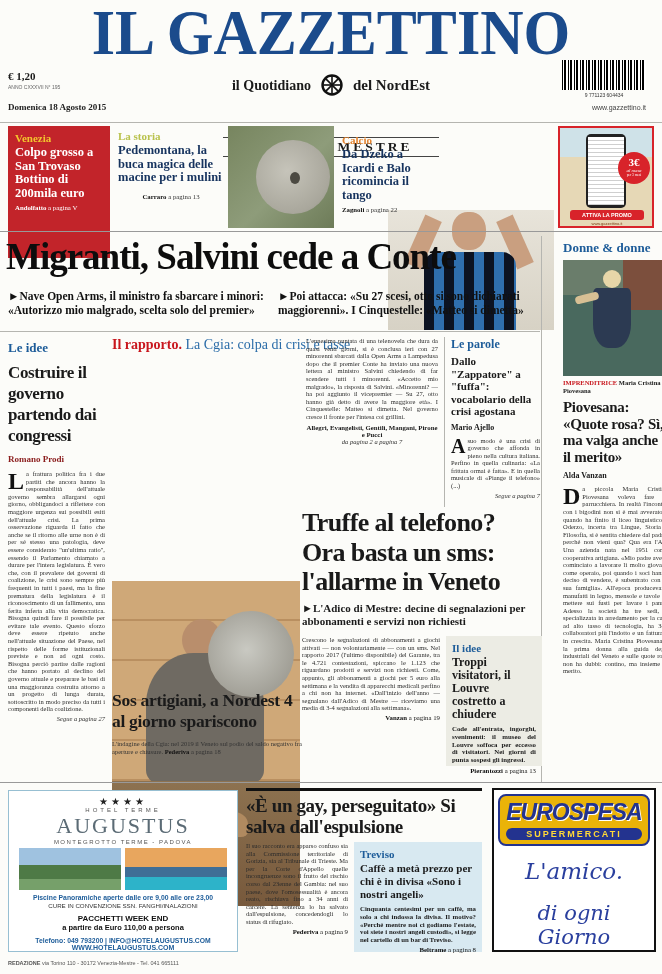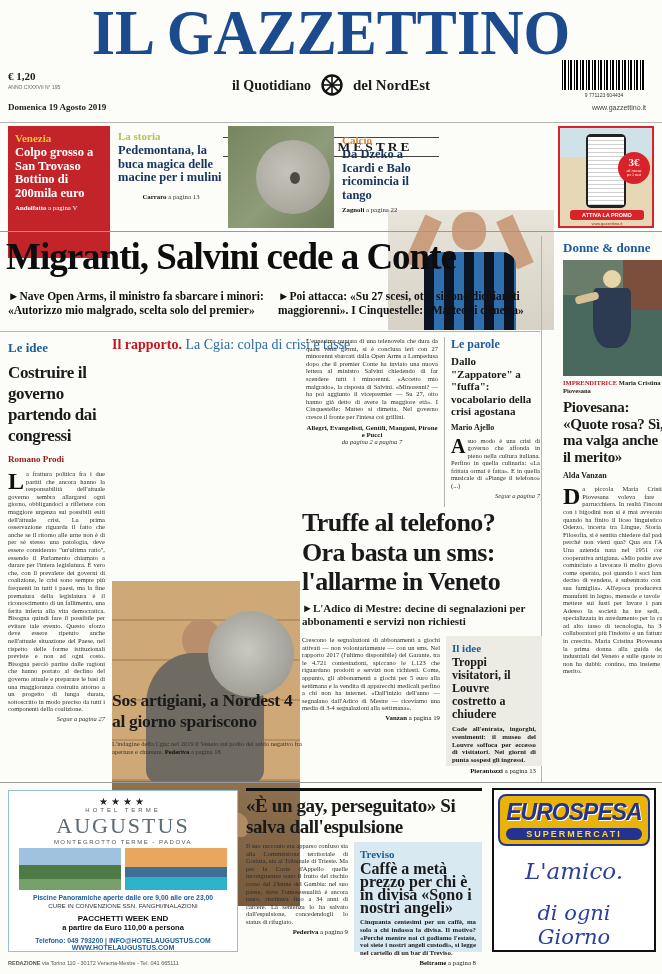--- a/index.html
+++ b/index.html
@@ -68,21 +68,21 @@
             <line x1="17.4" y1="4.6" x2="4.6" y2="17.4"></line>
           </g>
         </svg>
     </span>
     <span style="font-size:15px; font-weight:bold;">del NordEst</span>
   </div>
 
   <div class="abs barcode" style="right:16px; top:60px; width:84px; height:30px;"></div>
   <div class="abs sans" style="right:16px; top:92px; width:84px; text-align:center; font-size:5px; color:#333;">9 771123 604434</div>
 
-  <div class="abs" style="left:8px; top:102px; font-size:9px; font-weight:bold; color:#222;">Domenica 19 Agosto 2019</div>
+  <div class="abs" style="left:8px; top:102px; font-size:9px; font-weight:bold; color:#222;">Domenica 18 Agosto 2015</div>
   <div class="abs" style="left:0; top:96px; width:100%; text-align:center;">
     <span class="edition" style="display:inline-block;">VENEZIA MESTRE</span>
   </div>
   <div class="abs sans" style="right:16px; top:104px; font-size:7px; color:#444;">www.gazzettino.it</div>
 
   <div class="abs hr" style="left:0; top:122px; width:662px;"></div>
 
   <div class="abs redbox" style="left:8px; top:126px; width:102px; height:132px;">
     <div class="label" style="color:#f3c42e;">Venezia</div>
     <div style="font-weight:bold; font-size:12.5px; line-height:13.5px; margin-top:2px;">Colpo grosso a San Trovaso Bottino di 200mila euro</div>
@@ -239,21 +239,21 @@
   <div class="abs" style="left:246px; top:788px; width:236px; border-top:3px solid #111; padding-top:4px;">
     <div style="font-size:19px; line-height:21px; font-weight:bold; letter-spacing:-0.4px;">«È un gay, perseguitato» Si salva dall'espulsione</div>
   </div>
   <div class="abs" style="left:246px; top:842px; width:102px;">
     <div class="body-xs">Il suo racconto era apparso confuso sia alla Commissione territoriale di Gorizia, sia al Tribunale di Trieste. Ma per la Corte d'Appello quelle incongruenze sono il frutto del rischio corso dal 23enne del Gambia: nel suo paese, dove l'omosessualità è ancora reato, rischiava fino a 34 anni di carcere. La sentenza lo ha salvato dall'espulsione, concedendogli lo status di rifugiato.</div>
     <div style="font-size:6.8px; text-align:right; margin-top:2px;"><span class="sign">Pederiva</span><span> a pagina 9</span></div>
   </div>
 
   <div class="abs" style="left:354px; top:842px; width:128px; height:110px; background:#d8e9f1; padding:6px;">
     <div class="blue serifbold" style="font-size:11px;">Treviso</div>
-    <div style="font-size:16px; line-height:13px; font-weight:bold; margin-top:2px;">Caffè a metà prezzo per chi è in divisa «Sono i nostri angeli»</div>
+    <div style="font-size:11px; line-height:13px; font-weight:bold; margin-top:2px;">Caffè a metà prezzo per chi è in divisa «Sono i nostri angeli»</div>
     <div style="font-size:6.8px; line-height:7.8px; font-weight:bold; margin-top:4px; text-align:justify;">Cinquanta centesimi per un caffè, ma solo a chi indossa la divisa. Il motivo? «Perché mentre noi ci godiamo l'estate, voi siete i nostri angeli custodi», si legge nel cartello di un bar di Treviso.</div>
     <div style="font-size:6.8px; text-align:right; margin-top:2px;"><span class="sign">Beltrame</span><span> a pagina 8</span></div>
   </div>
 
   <div class="abs sans" style="left:492px; top:788px; width:164px; height:164px; border:2px solid #111; background:#fff; padding:4px;">
     <div style="background:#eab308; border:2px solid #23338f; border-radius:8px; padding:3px 2px 4px; text-align:center;">
       <div style="font-size:23px; font-weight:bold; font-style:italic; color:#23338f; letter-spacing:-1px; text-shadow:1px 1px 0 #fff;">EUROSPESA</div>
       <div style="background:#23338f; color:#ffd937; font-size:9px; font-weight:bold; letter-spacing:2px; border-radius:6px; padding:1px 0; margin:2px 4px 0;">SUPERMERCATI</div>
     </div>
     <div style="text-align:center; font-family:'DejaVu Serif', serif; font-style:italic; color:#2a3f9e;">

